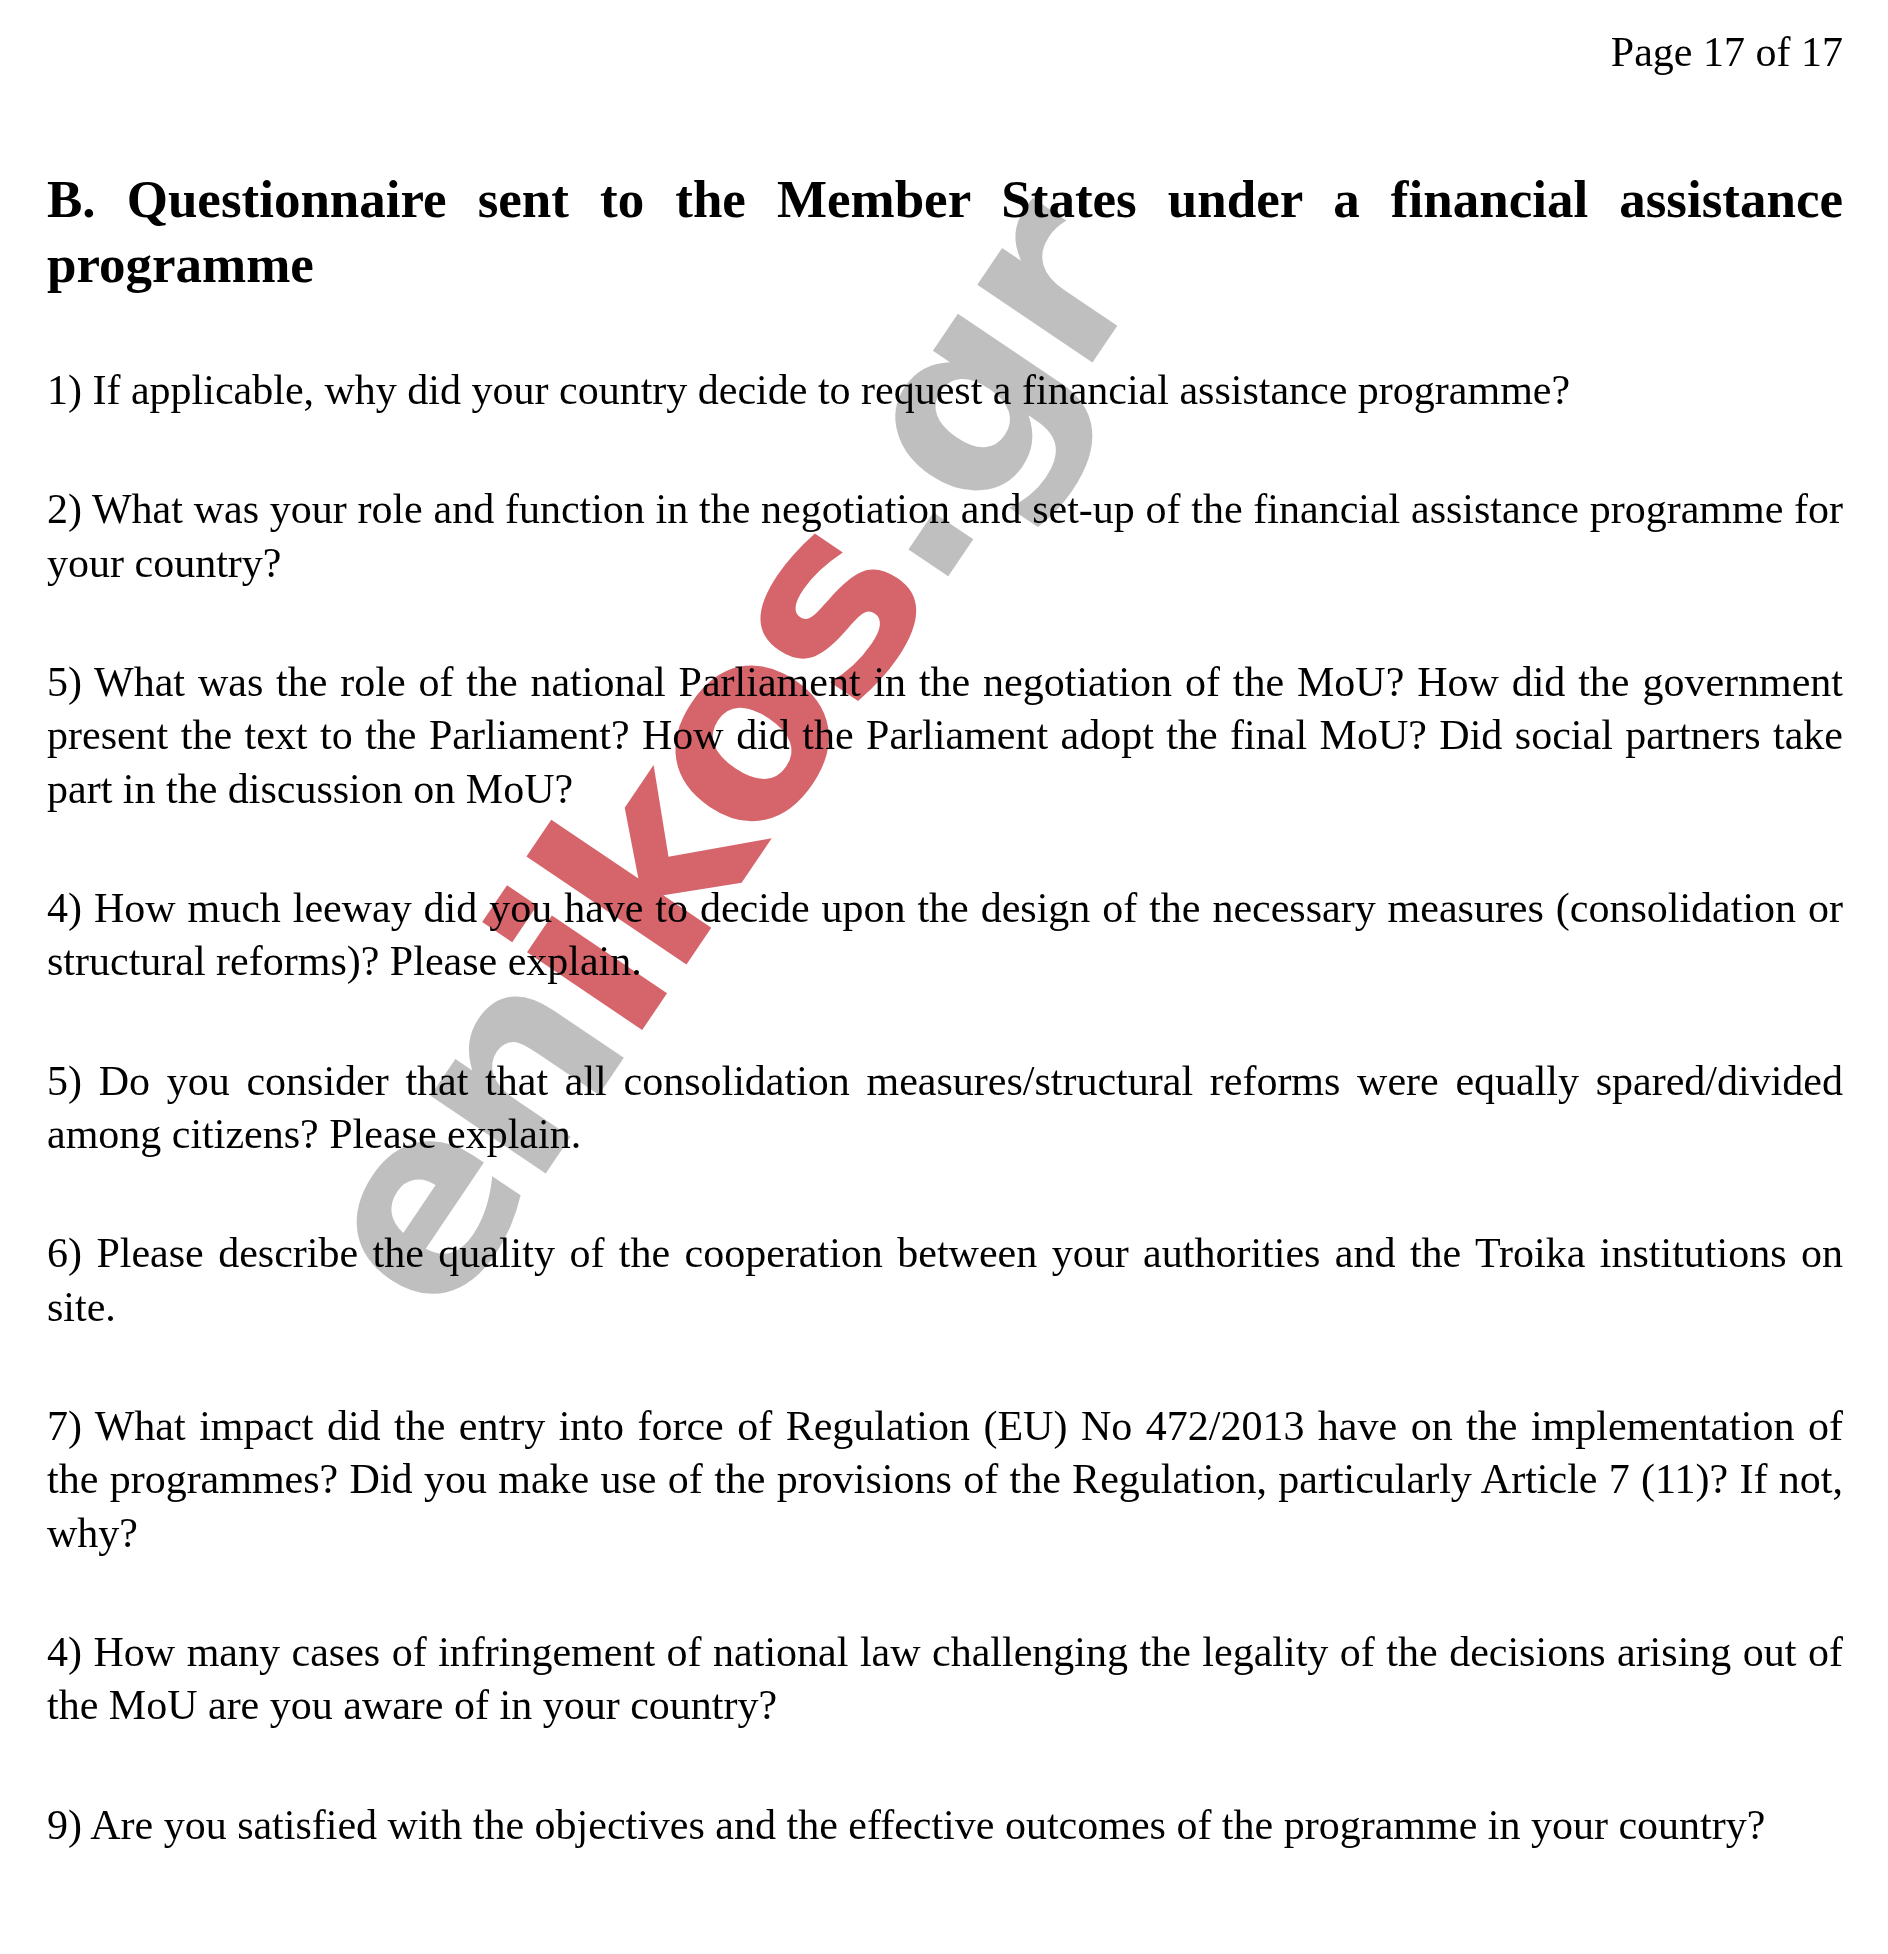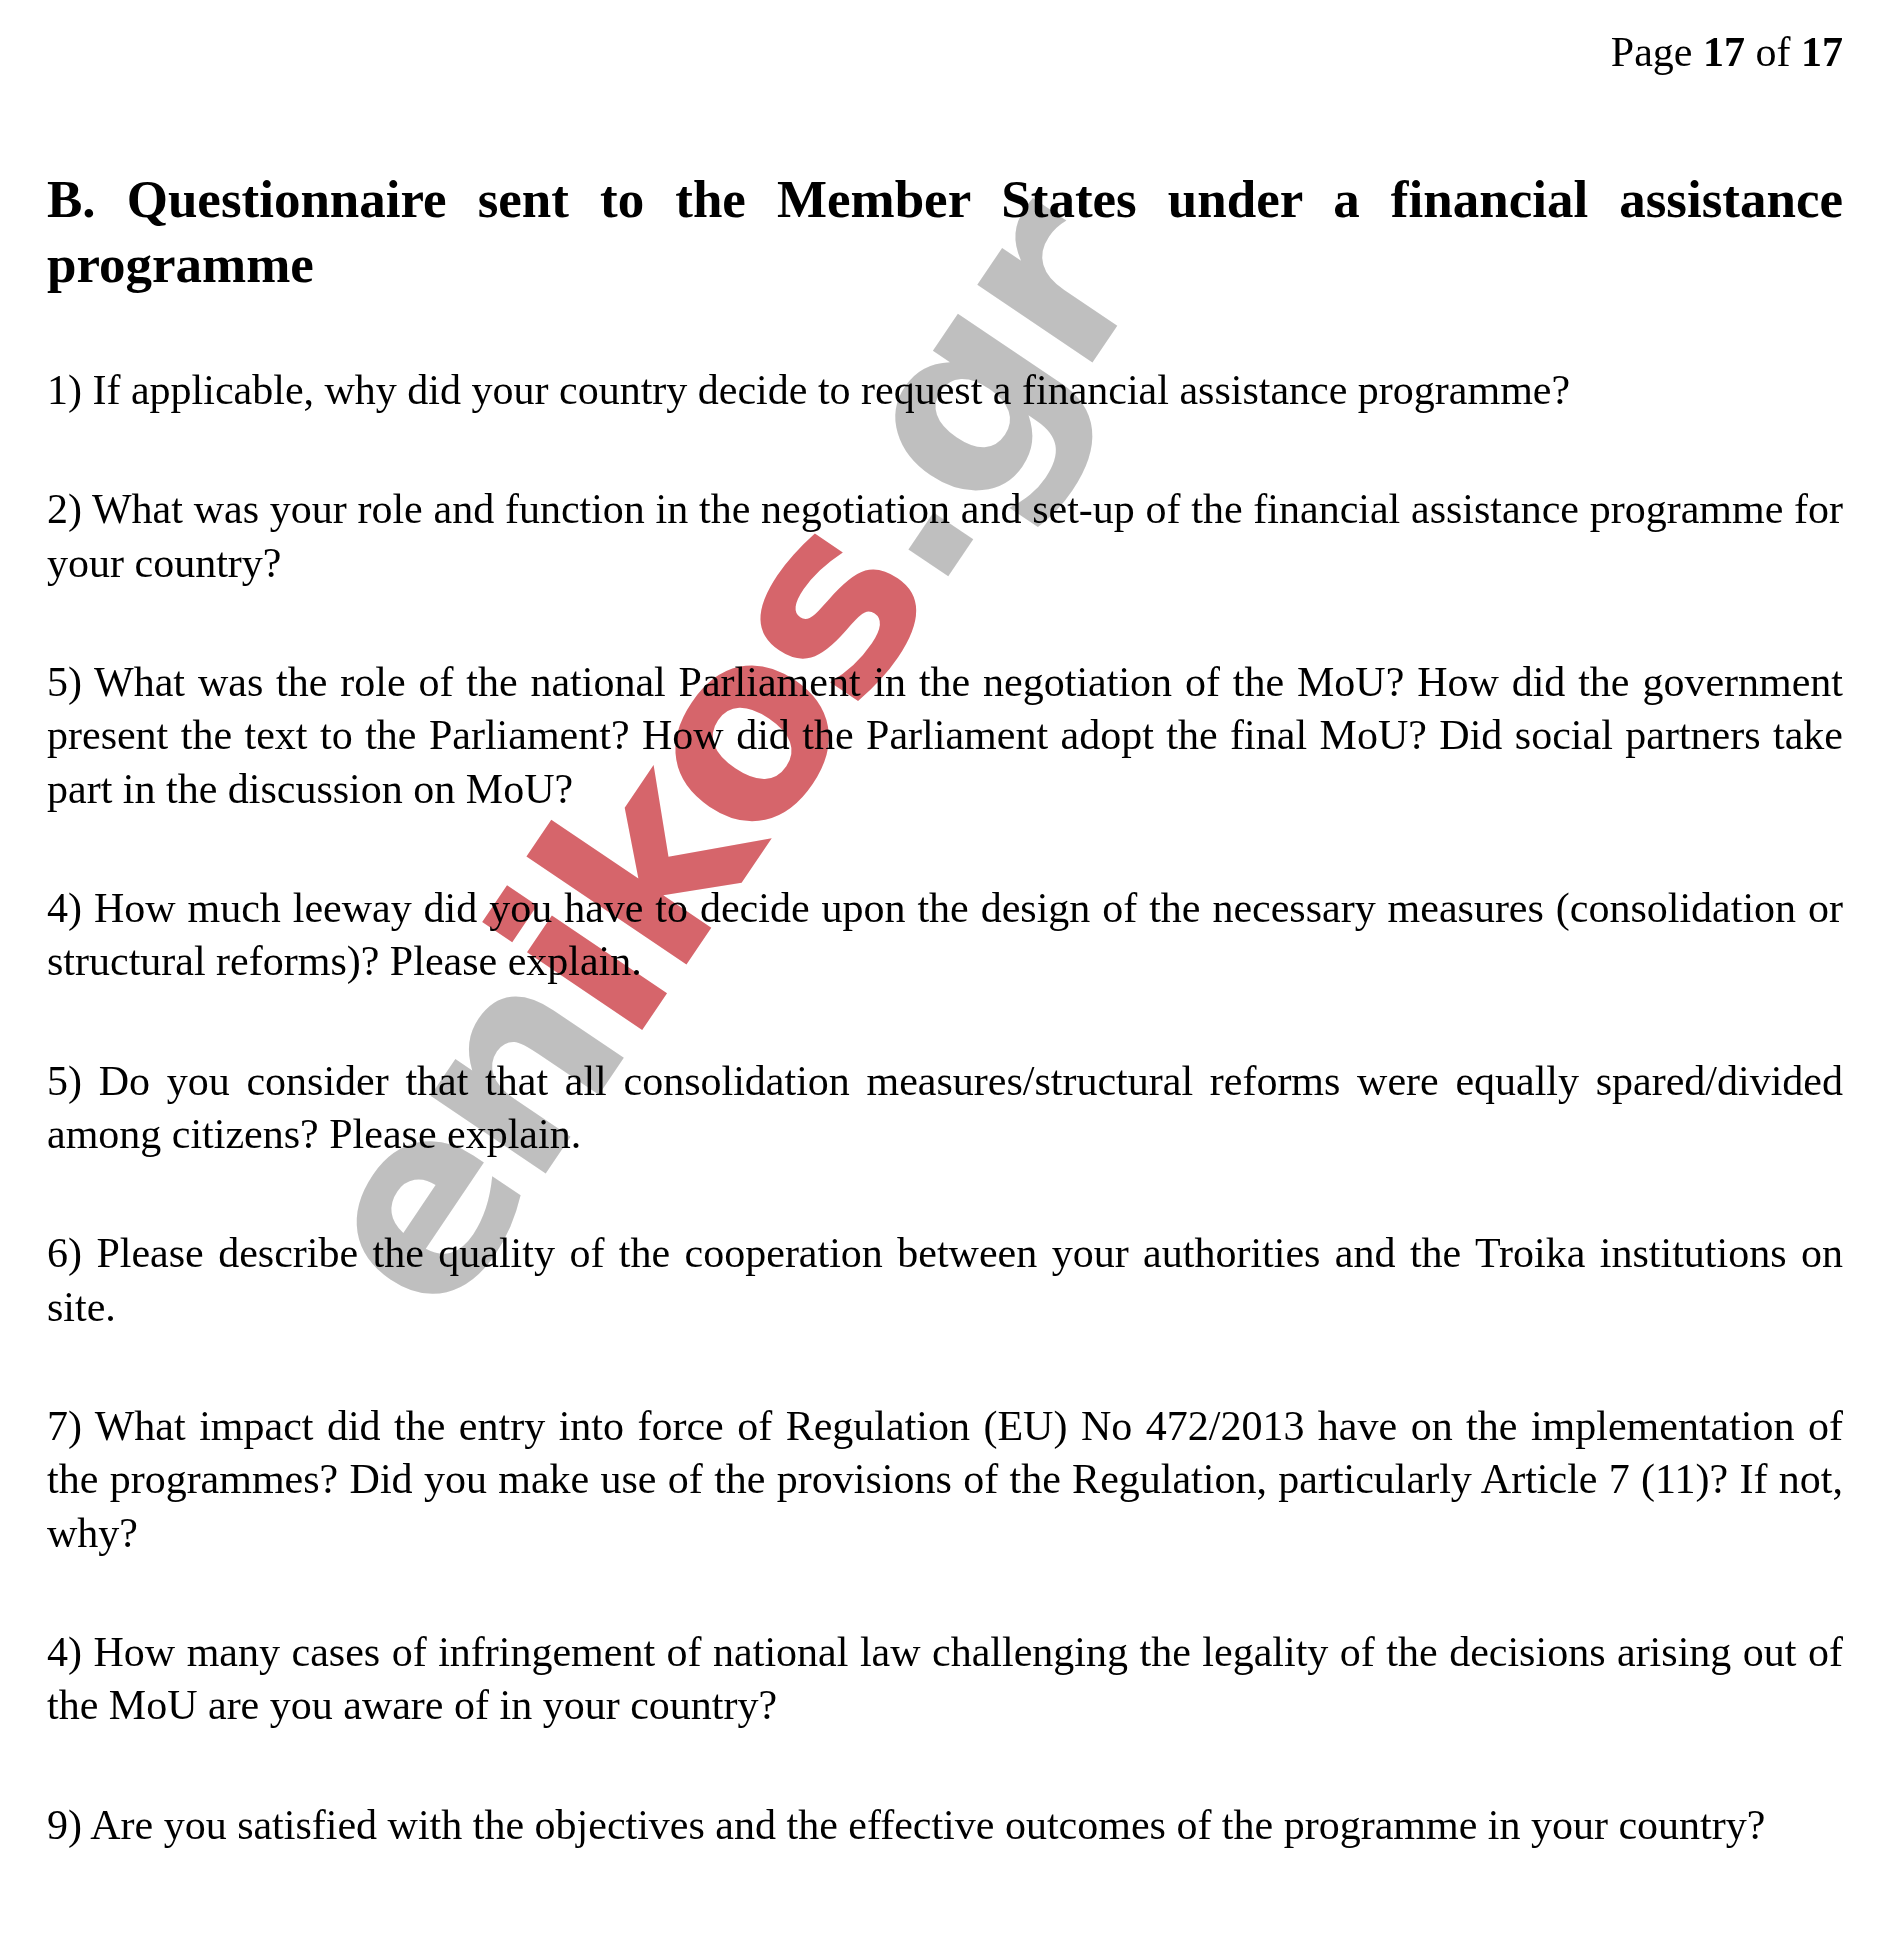--- a/index.html
+++ b/index.html
@@ -42,21 +42,21 @@
   .content {
     position: relative;
     z-index: 1;
   }
   .page-header {
     text-align: right;
     font-size: 42px;
     line-height: 1.25;
   }
   .page-header b {
-    font-weight: bold;
+    font-weight: normal;
   }
   .heading {
     margin: 88px 0 0 0;
     font-size: 53px;
     font-weight: bold;
     line-height: 1.24;
     text-align: justify;
   }
   .questions {
     margin-top: 6px;

